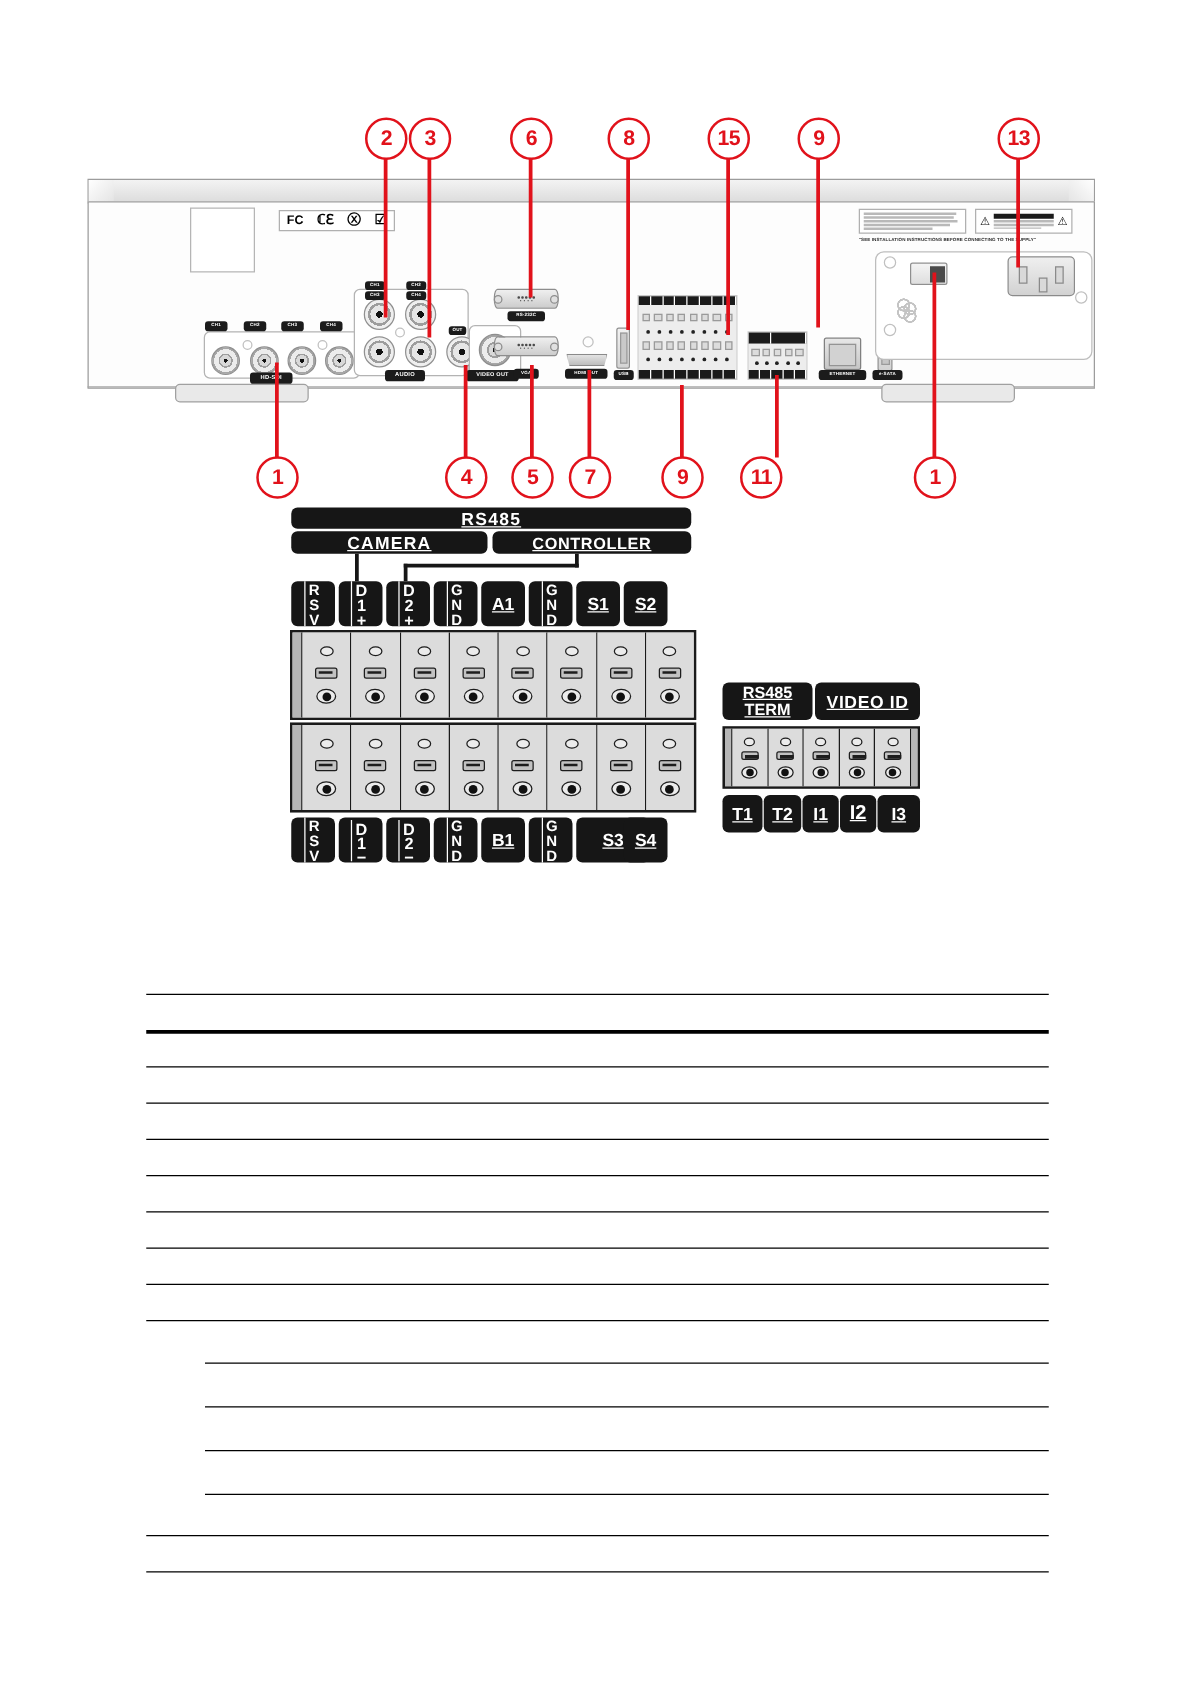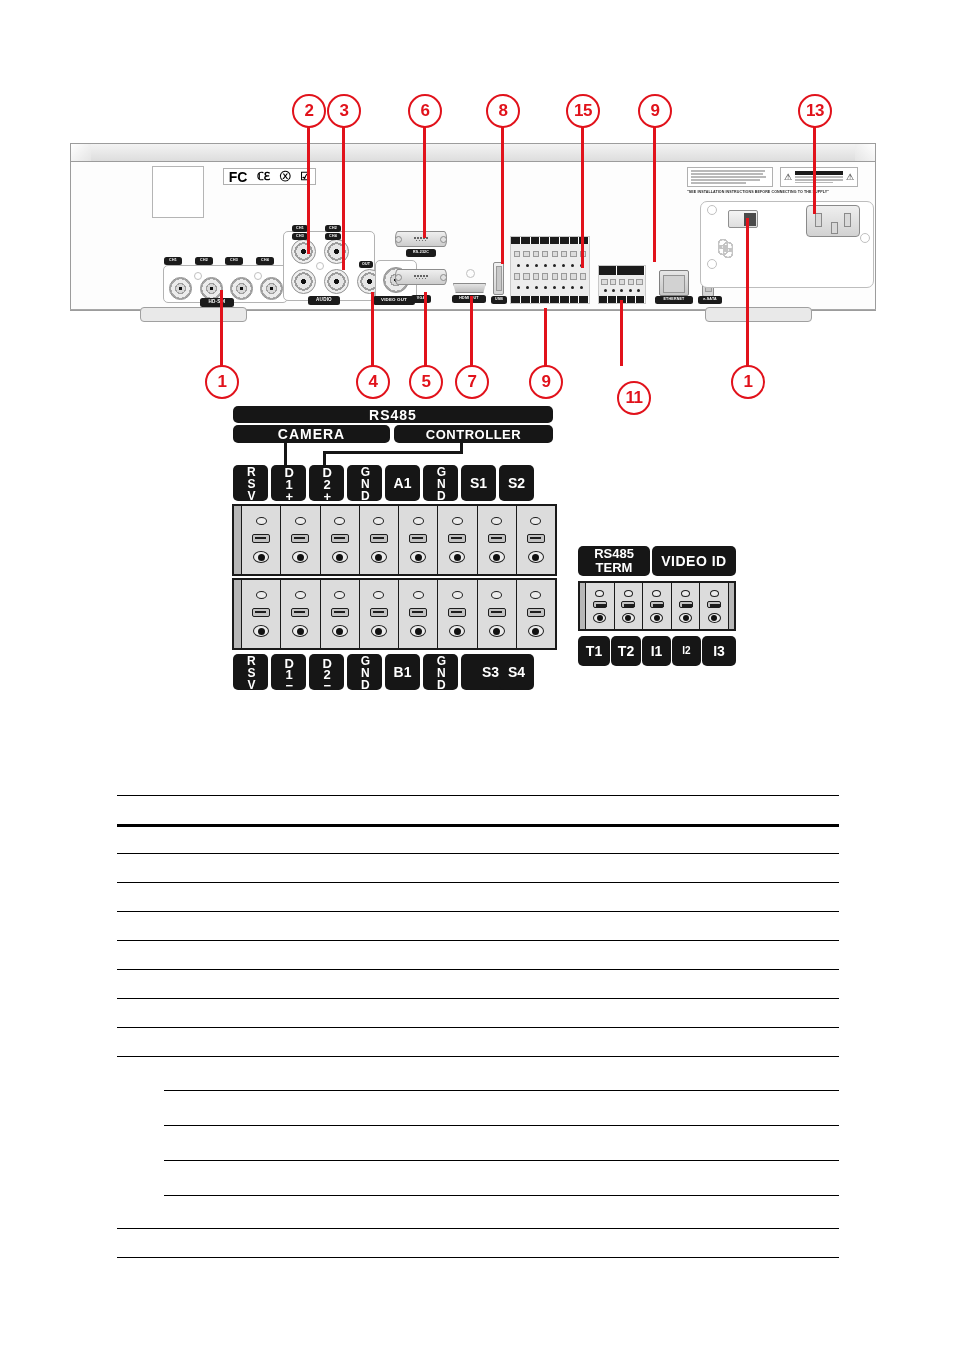--- a/index.html
+++ b/index.html
@@ -37,21 +37,21 @@
     font-size:3.6px;font-weight:bold;letter-spacing:0.2px;display:flex;
     align-items:center;justify-content:center;text-align:center;line-height:1;
     overflow:hidden;white-space:nowrap;}
 
   
   .plate{position:absolute;border:1.1px solid #b5b5b5;background:#fff;}
 
   
   .cert{position:absolute;border:1.1px solid #b0b0b0;background:#fff;
     display:flex;align-items:center;justify-content:space-around;box-sizing:border-box;}
-  .cert span{font-size:14px;font-weight:bold;line-height:1;}
+  .cert span{font-size:10px;font-weight:bold;line-height:1;}
 
   
   .grp{position:absolute;border:1.2px solid #b3b3b3;border-radius:5px;background:#fff;
     box-sizing:border-box;}
   .bnc{position:absolute;border-radius:50%;background:
     radial-gradient(circle at 50% 50%, #111 0 11%, #d8d8d8 11% 30%, #9e9e9e 30% 38%,
     #ececec 38% 62%, #a6a6a6 62% 72%, #e4e4e4 72% 88%, #8e8e8e 88% 100%);
     border:1px solid #8e8e8e;box-sizing:border-box;}
   .rca{position:absolute;border-radius:50%;background:
     radial-gradient(circle at 50% 50%, #111 0 16%, #e6e6e6 16% 44%, #9d9d9d 44% 56%,
@@ -109,21 +109,21 @@
   .rocker:after{content:"";position:absolute;right:1.5px;top:1.5px;bottom:1.5px;
     width:40%;background:#4b4b4b;}
   .screwhole{position:absolute;width:6px;height:6px;border-radius:50%;
     border:1.1px solid #c0c0c0;}
 
   
   #rs485{position:absolute;left:228px;top:406px;width:330px;height:290px;z-index:10;}
   .blk{position:absolute;background:#161616;color:#fff;display:flex;align-items:center;
     justify-content:center;font-weight:bold;box-sizing:border-box;text-align:center;
     line-height:1;}
-  .blk.r{border-radius:5px;}
+  .blk.r{border-radius:5px;text-decoration:underline;}
   .vtext{writing-mode:vertical-rl;text-orientation:upright;letter-spacing:-2px;
     line-height:.82;font-weight:bold;}
   .hdrline{position:absolute;background:#161616;}
   .tstrip{position:absolute;background:#cfcfcf;border:2px solid #1a1a1a;
     box-sizing:border-box;display:flex;}
   .tstrip .cell{flex:1;background:#dcdcdc;border-right:1.6px solid #1a1a1a;
     display:flex;flex-direction:column;align-items:center;justify-content:space-evenly;
     box-sizing:border-box;padding:2px 0;}
   .tstrip .cell:last-child{border-right:none;}
   .tstrip .cell .oval{width:11px;height:8px;border-radius:50%;background:#ececec;
@@ -448,21 +448,21 @@
   <div class="callout" style="left:205px;top:365px;">1</div>
   <div class="callout" style="left:292px;top:94px;">2</div>
   <div class="callout" style="left:327px;top:94px;">3</div>
   <div class="callout" style="left:356px;top:365px;">4</div>
   <div class="callout" style="left:409px;top:365px;">5</div>
   <div class="callout" style="left:408px;top:94px;">6</div>
   <div class="callout" style="left:455px;top:365px;">7</div>
   <div class="callout" style="left:486px;top:94px;">8</div>
   <div class="callout" style="left:529px;top:365px;">9</div>
   <div class="callout" style="left:566px;top:94px;">15</div>
-  <div class="callout" style="left:617px;top:365px;margin-top:16px;">11</div>
+  <div class="callout" style="left:592px;top:365px;">11</div>
   <div class="callout" style="left:638px;top:94px;">9</div>
   <div class="callout" style="left:731px;top:365px;">1</div>
   <div class="callout" style="left:798px;top:94px;">13</div>
 
   <div id="rs485">
 
     <div class="blk r" style="left:5px;top:0px;width:320px;height:17px;font-size:14px;letter-spacing:1px;">RS485</div>
 
     <div class="blk r" style="left:5px;top:19px;width:157px;height:18px;font-size:14px;letter-spacing:1px;">CAMERA</div>
     <div class="blk r" style="left:166px;top:19px;width:159px;height:18px;font-size:13px;letter-spacing:.5px;">CONTROLLER</div>
@@ -674,21 +674,21 @@
           <i class="hole" style="width:13px;height:10px;">
             <b style="width:6px;height:6px;"></b>
           </i>
         </div>
       <div class="edge" style="width:5px;border-right:none;"></div>
     </div>
 
     <div class="blk r" style="left:0px;top:90px;width:32px;height:30px;font-size:14px;">T1</div>
     <div class="blk r" style="left:33px;top:90px;width:30px;height:30px;font-size:14px;">T2</div>
     <div class="blk r" style="left:64px;top:90px;width:29px;height:30px;font-size:14px;">I1</div>
-    <div class="blk r" style="left:94px;top:90px;width:29px;height:30px;font-size:10px;">I2</div>
+    <div class="blk r" style="left:94px;top:90px;width:29px;height:30px;font-size:16px;">I2</div>
     <div class="blk r" style="left:124px;top:90px;width:34px;height:30px;font-size:14px;">I3</div>
   </div>
 
   <div id="tbl">
     <div class="hr thin" style="top:0px;width:722px;"></div>
     <div class="hr thick" style="top:29px;width:722px;"></div>
     <div class="hr thin" style="top:58px;width:722px;"></div>
     <div class="hr thin" style="top:87px;width:722px;"></div>
     <div class="hr thin" style="top:116px;width:722px;"></div>
     <div class="hr thin" style="top:145px;width:722px;"></div>

